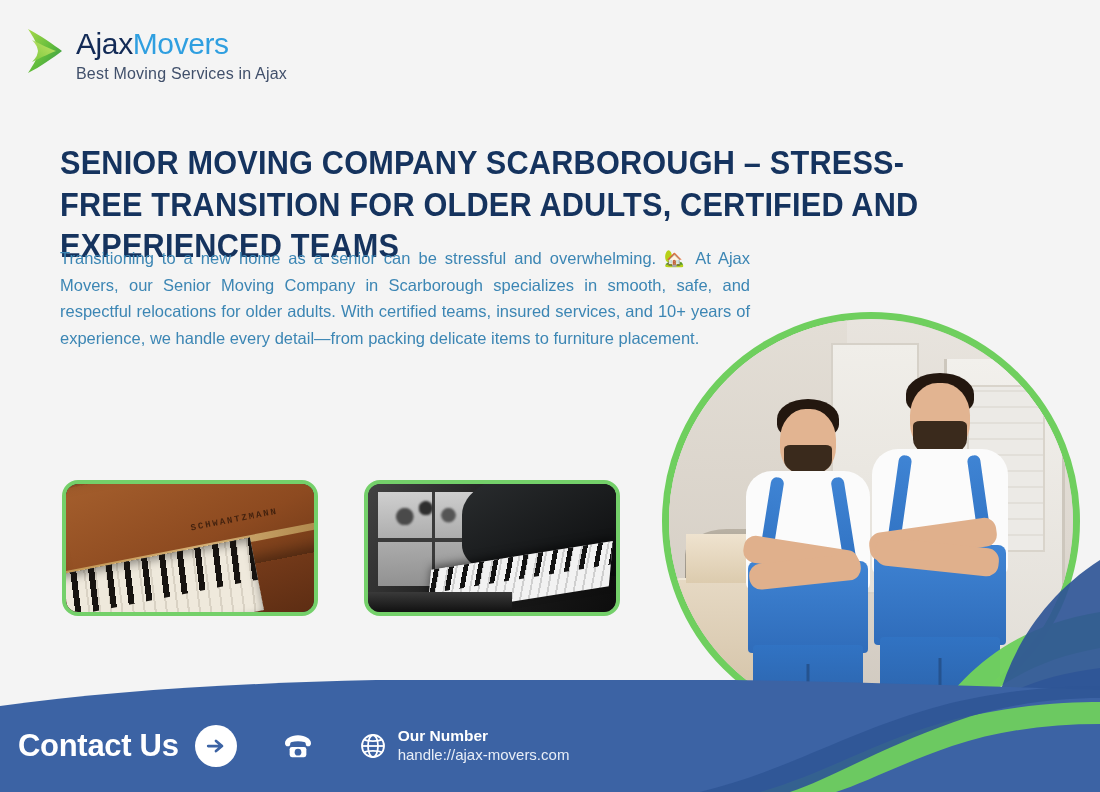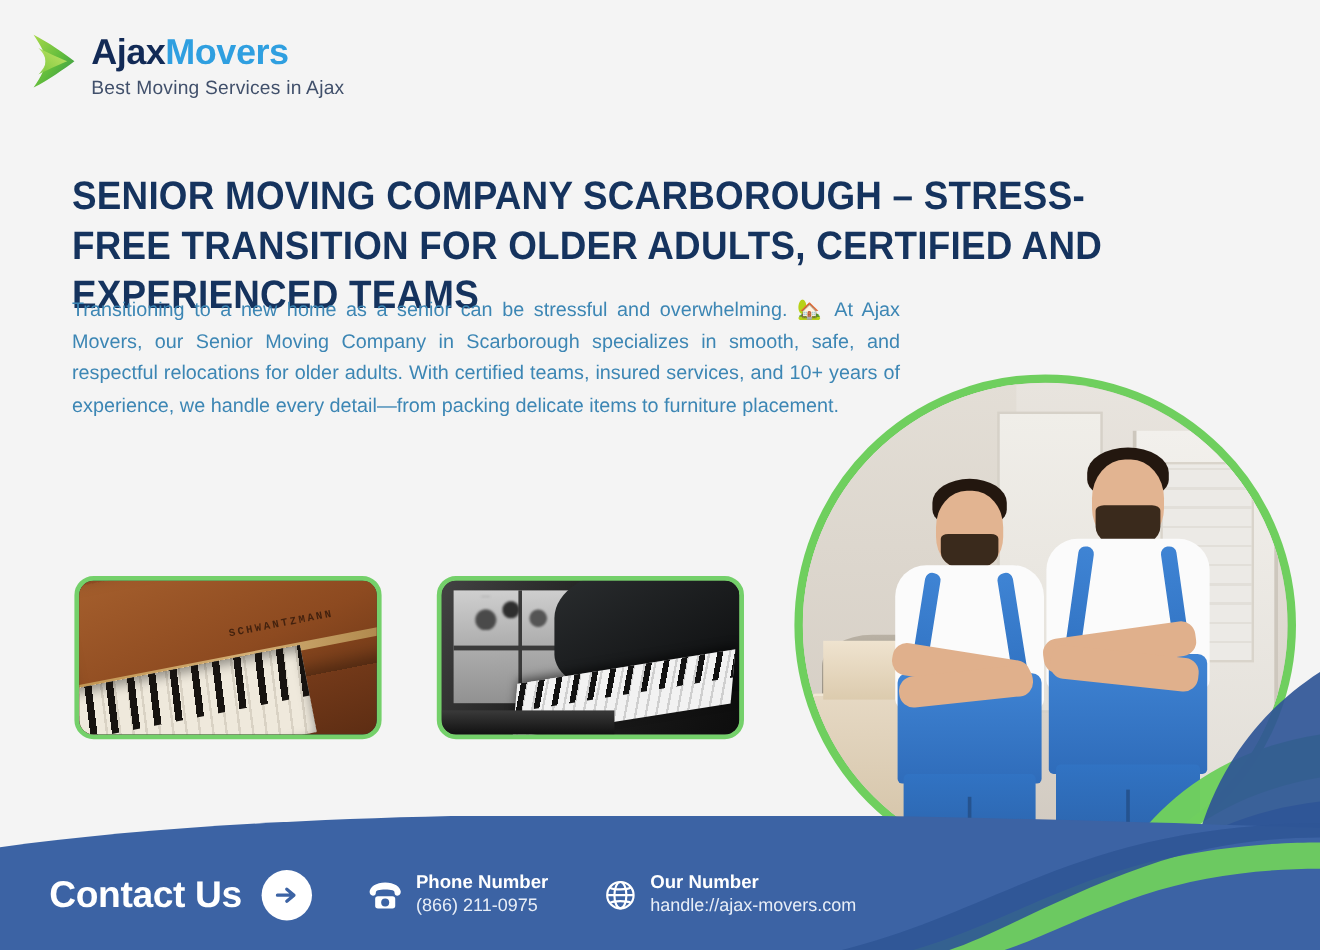--- a/index.html
+++ b/index.html
@@ -20,21 +20,21 @@
   }
 
   
   .logo-block {
     position:absolute; left:24px; top:26px;
     display:flex; align-items:flex-start; gap:10px;
   }
   .logo-mark { width:42px; height:50px; flex:none; }
   .logo-text-wrap { padding-top:3px; }
   .logo-title {
-    font-size:30px; font-weight:bold; letter-spacing:-0.4px;
+    font-size:30px; font-weight:normal; letter-spacing:-0.4px;
     line-height:1; white-space:nowrap;
   }
   .logo-title .word-a { color:#122a56; }
   .logo-title .word-b { color:#2f9fe0; }
   .logo-tag {
     font-size:16px; color:#41506b; letter-spacing:.2px;
     margin-top:6px; text-align:center; white-space:nowrap;
   }
 
   
@@ -256,21 +256,21 @@
   
   .wave-layer { position:absolute; inset:0; pointer-events:none; }
 
   
   .footer {
     position:absolute; left:0; bottom:0; width:1100px; height:112px;
   }
   .footer-content {
     position:absolute; left:0; bottom:0; width:1100px; height:92px;
     display:flex; align-items:center;
-    padding-left:41px;
+    padding-left:18px;
     gap:0;
   }
   .contact-us {
     color:#ffffff; font-size:31px; font-weight:bold; letter-spacing:-.3px;
     white-space:nowrap;
   }
   .arrow-circle {
     width:42px; height:42px; border-radius:50%; background:#fff;
     display:flex; align-items:center; justify-content:center;
     margin-left:16px; flex:none;
@@ -405,24 +405,20 @@
       </div>
 
       <div class="contact-item">
         <span class="ci-icon">
           <svg width="30" height="26" viewBox="0 0 32 28">
             <path d="M16 2.5 C8 2.5 2 6.5 2 11 C2 13 3.2 14.4 5 14.4 C6.6 14.4 7.6 13.4 7.6 12 C7.6 10.6 8 10 9.4 9.6 C11.2 9 13.4 8.8 16 8.8 C18.6 8.8 20.8 9 22.6 9.6 C24 10 24.4 10.6 24.4 12 C24.4 13.4 25.4 14.4 27 14.4 C28.8 14.4 30 13 30 11 C30 6.5 24 2.5 16 2.5 Z" fill="#ffffff"></path>
             <rect x="7" y="15" width="18" height="11" rx="2.5" fill="#ffffff"></rect>
             <circle cx="16" cy="20.6" r="3.6" fill="#3c63a4"></circle>
           </svg>
         </span>
-        <span>
-          <span class="ci-label" style="display:block">Phone Number</span>
-          <span class="ci-value" style="display:block">(866) 211-0975</span>
-        </span>
       </div>
 
       <div class="contact-item">
         <span class="ci-icon">
           <svg width="28" height="28" viewBox="0 0 28 28">
             <g fill="none" stroke="#ffffff" stroke-width="1.8">
               <circle cx="14" cy="14" r="11"></circle>
               <ellipse cx="14" cy="14" rx="5" ry="11"></ellipse>
               <line x1="3" y1="14" x2="25" y2="14"></line>
               <path d="M5.2 7.6 C8 9.6 19.8 9.6 22.8 7.6"></path>

